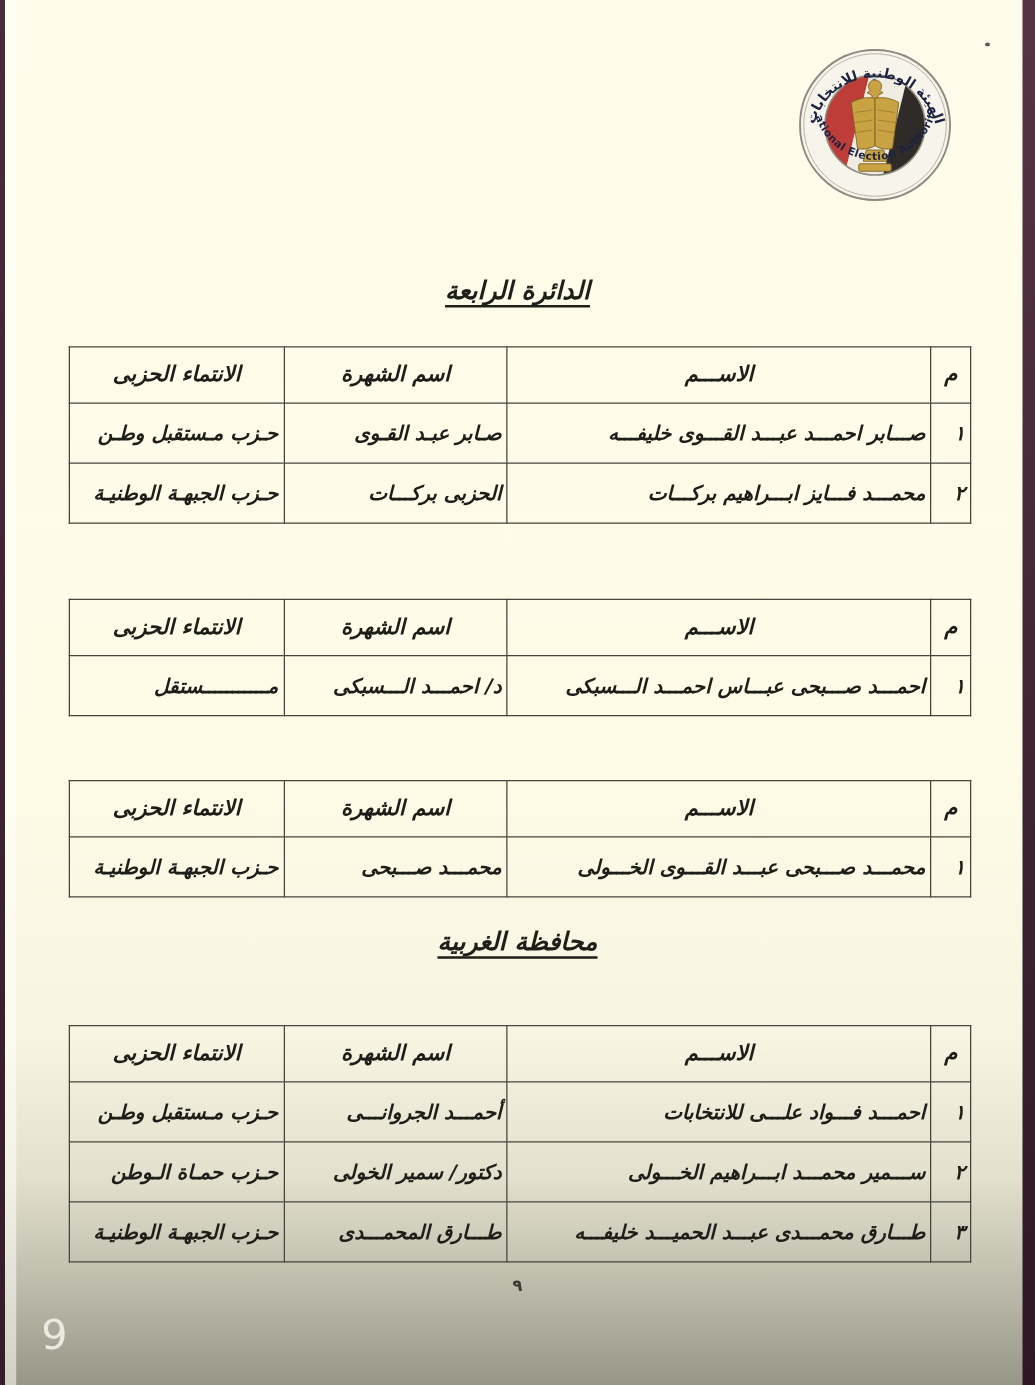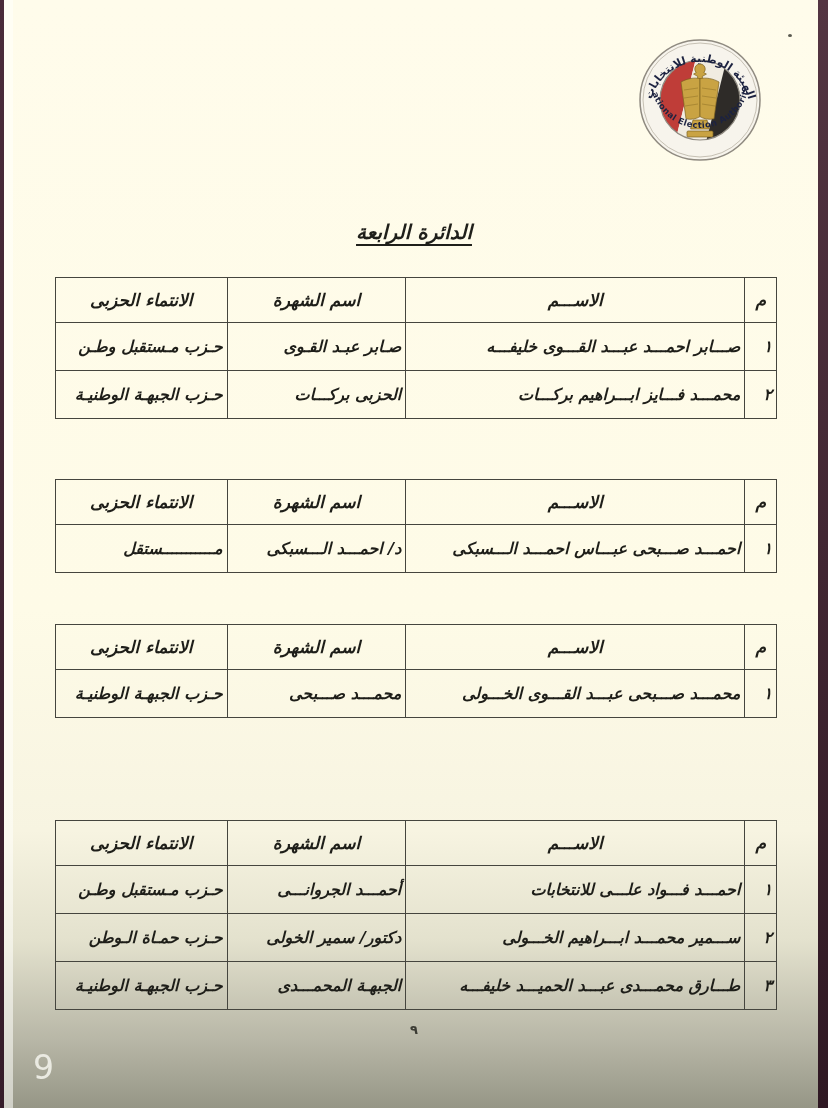--- a/index.html
+++ b/index.html
@@ -158,20 +158,21 @@
     </tr>
     <tr>
       <td>١</td>
       <td>محمـــد صـــبحى عبـــد القـــوى الخـــولى</td>
       <td>محمـــد صـــبحى</td>
       <td>حـزب الجبهـة الوطنيـة</td>
     </tr>
   </tbody>
     </table>
 
+  <div class="sec-title" style="top:741px">محافظة الغربية</div>
   <table class="ctable" style="top:820px">
     <colgroup>
         <col class="col-num">
         <col class="col-name">
         <col class="col-alias">
         <col class="col-party">
       </colgroup>
     <tbody>
         <tr>
       <th>م</th>
@@ -187,21 +188,21 @@
     </tr>
     <tr>
       <td>٢</td>
       <td>ســـمير محمـــد ابـــراهيم الخـــولى</td>
       <td>دكتور/ سمير الخولى</td>
       <td>حـزب حمـاة الـوطن</td>
     </tr>
     <tr>
       <td>٣</td>
       <td>طـــارق محمـــدى عبـــد الحميـــد خليفـــه</td>
-      <td>الجبهـة المحمـــدى</td>
+      <td>طـــارق المحمـــدى</td>
       <td>حـزب الجبهـة الوطنيـة</td>
     </tr>
   </tbody>
     </table>
 
   <div class="doc-pagenum">٩</div>
   <div class="viewer-pagenum">9</div>
 </div>
 
 </body></html>

